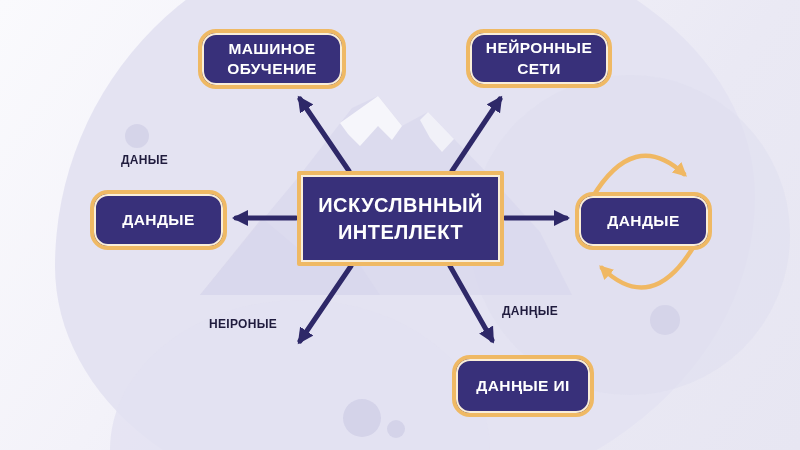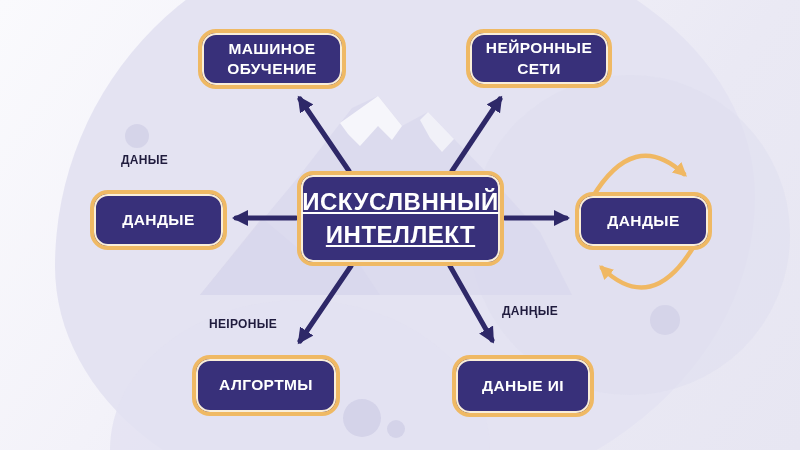--- a/index.html
+++ b/index.html
@@ -26,21 +26,21 @@
     position:absolute;box-sizing:border-box;
     background:#38307a;
     border:4px solid #efb964;
     box-shadow:inset 0 0 0 2px #f9eed9;
     border-radius:18px;
     color:#ffffff;font-weight:bold;
     display:flex;align-items:center;justify-content:center;
     text-align:center;line-height:1.3;letter-spacing:.4px;
     font-size:15.5px;padding:2px 10px;
   }
-  .node-center{font-size:24px;border-radius:16px;letter-spacing:.5px;line-height:1.35;text-decoration:underline;}
+  .node-center{font-size:20px;border-radius:2px;letter-spacing:.5px;line-height:1.35;}
   .annotation{
     position:absolute;font-weight:bold;color:#201c3e;
     font-size:12px;letter-spacing:.3px;white-space:nowrap;
   }
 </style>
 </head>
 <body>
 
 <div id="canvas">
 
@@ -94,17 +94,16 @@
   <div class="node node-center" style="left:297px;top:171px;width:207px;height:95px;">ИСКУСЛВННЫЙ ИНТЕЛЛЕКТ</div>
 
   <div class="node" style="left:466px;top:29px;width:146px;height:59px;">НЕЙРОННЫЕ СЕТИ</div>
 
   <div class="node" style="left:198px;top:29px;width:148px;height:60px;">МАШИНОЕ ОБУЧЕНИЕ</div>
 
   <div class="node" style="left:90px;top:190px;width:137px;height:60px;">ДАНДЫЕ</div>
 
   <div class="node" style="left:575px;top:192px;width:137px;height:58px;">ДАНДЫЕ</div>
 
-  <div class="node" style="left:192px;top:355px;width:148px;height:61px;">АЛГОРТМЫ</div>
 
-  <div class="node" style="left:452px;top:355px;width:142px;height:62px;">ДАНЫЕ ИІ</div>
+  <div class="node" style="left:452px;top:355px;width:142px;height:62px;">ДАНҢЫЕ ИІ</div>
 
 </div>
 
 </body></html>

